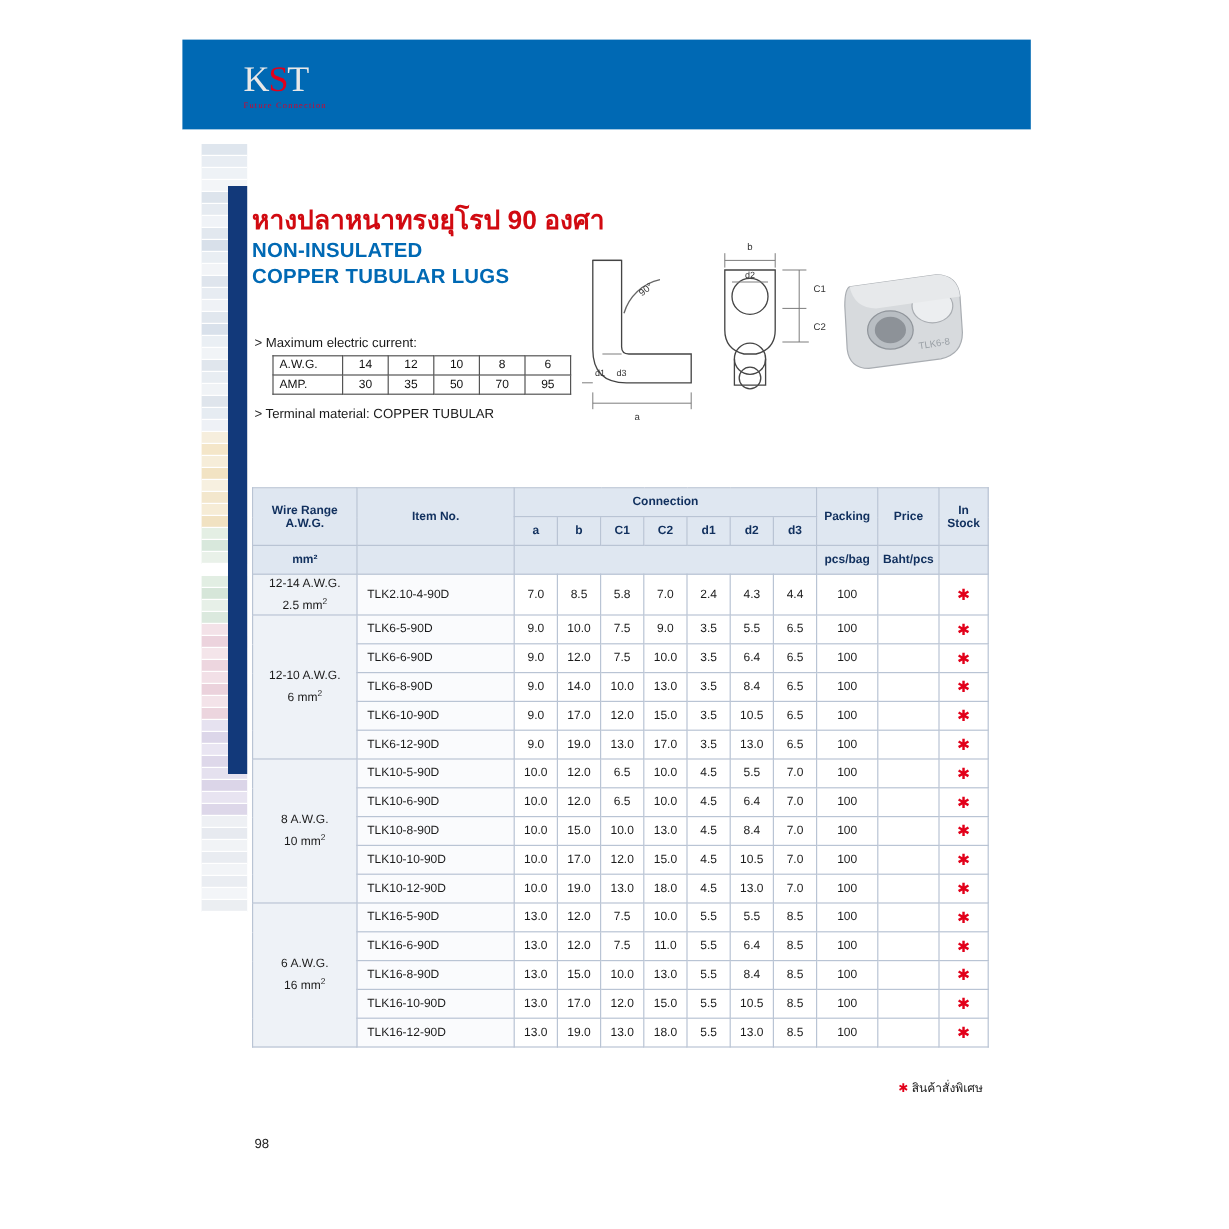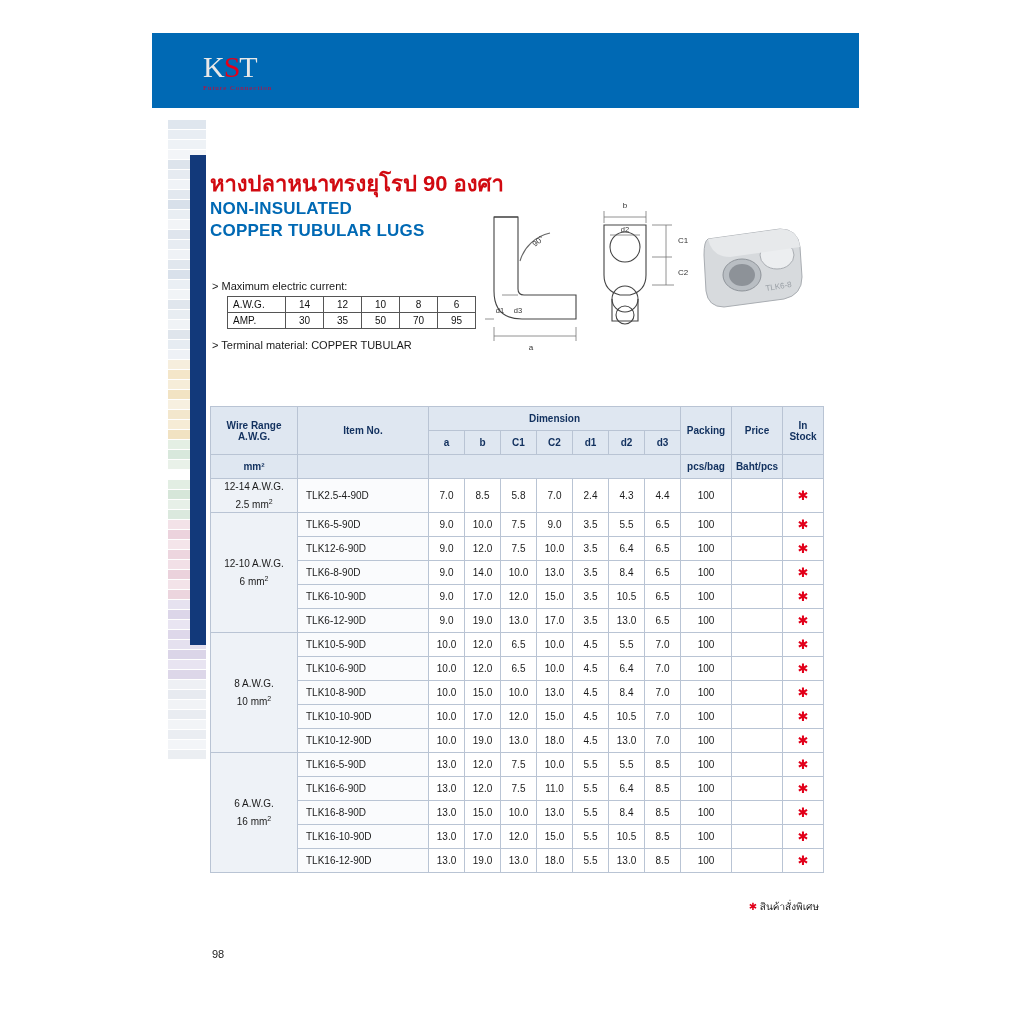--- a/index.html
+++ b/index.html
@@ -363,21 +363,21 @@
         <text x="286" y="96" font-size="8" fill="#9aa0a6" transform="rotate(-9 286 96)" font-family="Liberation Sans, sans-serif">TLK6-8</text>
       </g>
     </svg>
   </div>
 
   <table class="data-table">
     <thead>
       <tr>
         <th class="th-wire" rowspan="2">Wire Range<br>A.W.G.</th>
         <th class="th-item" rowspan="2">Item No.</th>
-        <th colspan="7">Dimension</th>
+        <th colspan="7">Connection</th>
         <th class="th-pack" rowspan="2">Packing</th>
         <th class="th-price" rowspan="2">Price</th>
         <th class="th-stock" rowspan="2">In<br>Stock</th>
       </tr>
       <tr>
         <th class="th-dim">a</th>
         <th class="th-dim">b</th>
         <th class="th-dim">C1</th>
         <th class="th-dim">C2</th>
         <th class="th-dim">d1</th>
@@ -389,21 +389,21 @@
         <th></th>
         <th colspan="7"></th>
         <th>pcs/bag</th>
         <th>Baht/pcs</th>
         <th></th>
       </tr>
     </thead>
     <tbody id="table-body">
         <tr>
           <td class="rowhdr" rowspan="1">12-14 A.W.G.<br>2.5 mm<sup>2</sup></td>
-          <td class="item">TLK2.5-4-90D</td>
+          <td class="item">TLK2.10-4-90D</td>
           <td class="dim">7.0</td>
           <td class="dim">8.5</td>
           <td class="dim">5.8</td>
           <td class="dim">7.0</td>
           <td class="dim">2.4</td>
           <td class="dim">4.3</td>
           <td class="dim">4.4</td>
           <td class="pack">100</td>
           <td class="price"></td>
           <td class="stock">✱</td>
@@ -416,21 +416,21 @@
           <td class="dim">7.5</td>
           <td class="dim">9.0</td>
           <td class="dim">3.5</td>
           <td class="dim">5.5</td>
           <td class="dim">6.5</td>
           <td class="pack">100</td>
           <td class="price"></td>
           <td class="stock">✱</td>
         </tr>
         <tr>
-          <td class="item">TLK12-6-90D</td>
+          <td class="item">TLK6-6-90D</td>
           <td class="dim">9.0</td>
           <td class="dim">12.0</td>
           <td class="dim">7.5</td>
           <td class="dim">10.0</td>
           <td class="dim">3.5</td>
           <td class="dim">6.4</td>
           <td class="dim">6.5</td>
           <td class="pack">100</td>
           <td class="price"></td>
           <td class="stock">✱</td>

